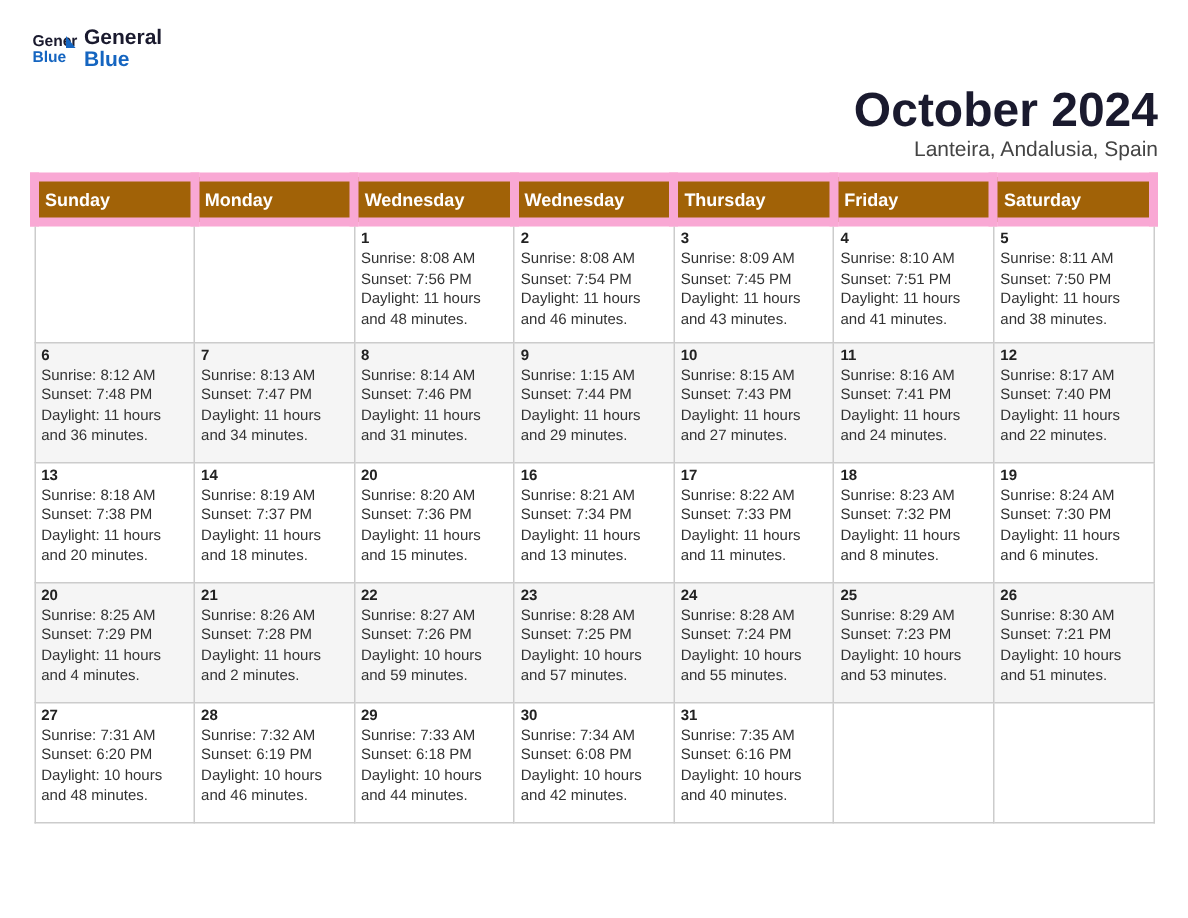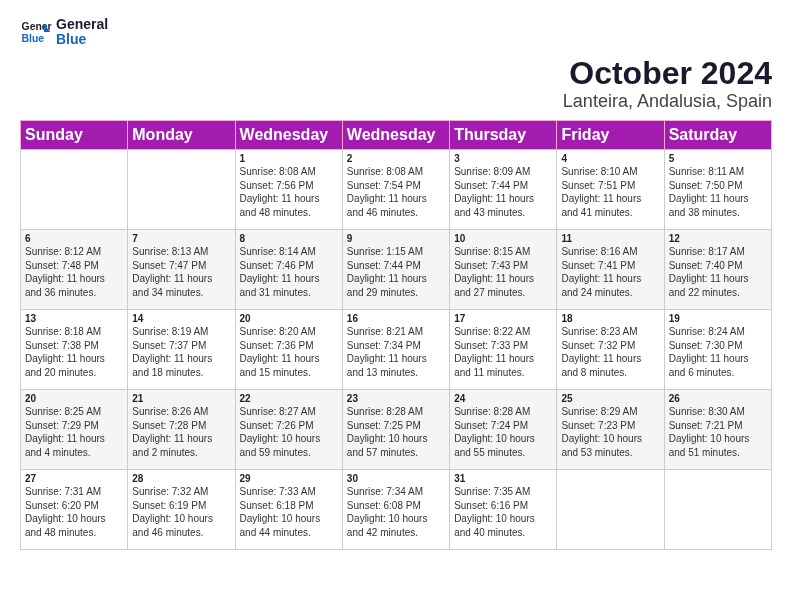--- a/index.html
+++ b/index.html
@@ -35,36 +35,36 @@
       text-align: right;
     }
     .month-title {
       font-size: 32px;
       font-weight: bold;
       color: #1a1a2e;
       line-height: 1.1;
       margin-top: 40px;
     }
     .location {
-      font-size: 18px;
+      font-size: 14px;
       color: #444;
     }
     table {
       width: 100%;
       border-collapse: collapse;
       table-layout: fixed;
     }
     thead tr th {
-      background-color: #a21caf;
+      background-color: #a16207;
       color: #fff;
-      font-size: 16px;
+      font-size: 12px;
       font-weight: bold;
       padding: 5px 4px;
       text-align: left;
-      border: 1px solid #f9a8d4;
+      border: 6px solid #f9a8d4;
     }
     tbody tr td {
       border: 1px solid #ccc;
       vertical-align: top;
       padding: 3px 4px;
       font-size: 9px;
       color: #222;
       height: 80px;
     }
     tbody tr:nth-child(even) td {
@@ -131,21 +131,21 @@
           </td>
           <td>
             <span class="day-number">2</span>
             <div class="day-info">Sunrise: 8:08 AM
 Sunset: 7:54 PM
 Daylight: 11 hours and 46 minutes.</div>
           </td>
           <td>
             <span class="day-number">3</span>
             <div class="day-info">Sunrise: 8:09 AM
-Sunset: 7:44 PM
+Sunset: 7:45 PM
 Daylight: 11 hours and 43 minutes.</div>
           </td>
           <td>
             <span class="day-number">4</span>
             <div class="day-info">Sunrise: 8:10 AM
 Sunset: 7:51 PM
 Daylight: 11 hours and 41 minutes.</div>
           </td>
           <td>
             <span class="day-number">5</span>

